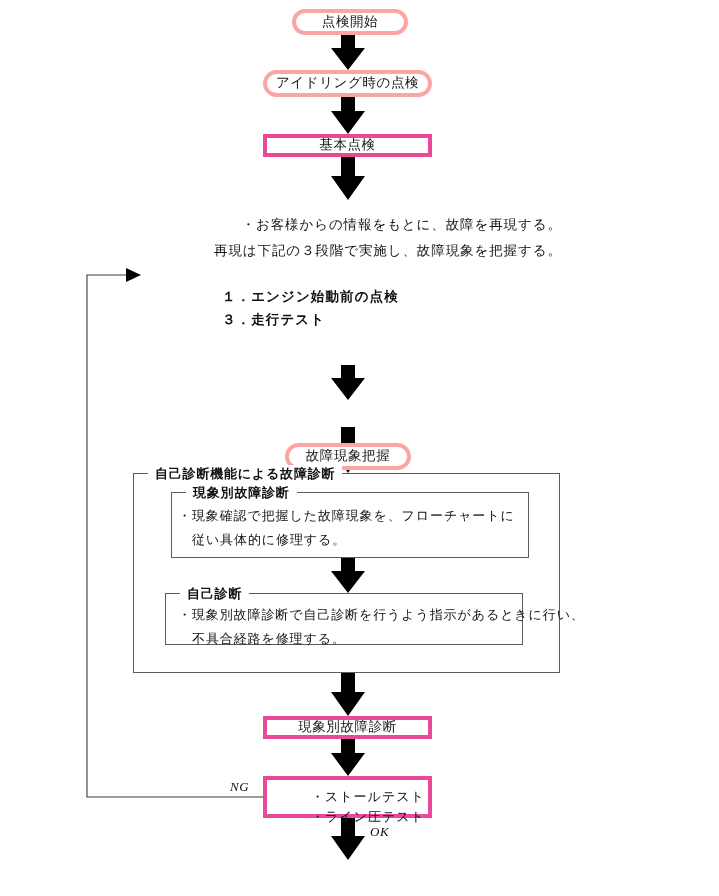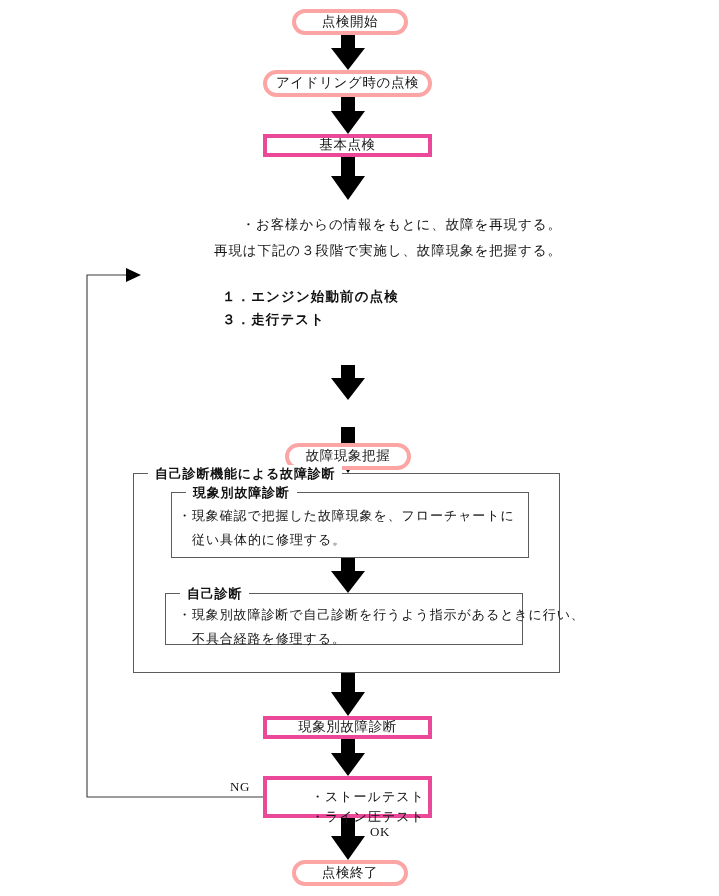--- a/index.html
+++ b/index.html
@@ -103,20 +103,21 @@
   }
   .num-list .ln { display: block; }
 
   .edge-label {
     position: absolute;
     font-size: 13px;
     letter-spacing: 0.7px;
     color: #111111;
     font-family: "Liberation Serif", "DejaVu Serif", serif;
     white-space: nowrap;
+    font-style: italic;
   }
 </style>
 </head>
 <body>
 
 <div id="flowchart-root">
 
   <svg class="chart-layer" viewBox="0 0 719 896" xmlns="http://www.w3.org/2000/svg">
     <g fill="#000000" stroke="none">
 
@@ -184,18 +185,17 @@
     <span class="ln indent">不具合経路を修理する。</span>
   </div>
 
   <div class="node rect" style="left:263px; top:716px; width:169px; height:23px;">現象別故障診断</div>
 
   <div class="node rect listbox" style="left:263px; top:776px; width:169px; height:42px;">
     <div class="li">・ストールテスト</div>
     <div class="li">・ライン圧テスト</div>
   </div>
 
-  <div class="node oval" style="left:292px; top:860px; width:116px; height:26px;">点検終了</div>
 
   <div class="edge-label" style="left:230px; top:779px;">NG</div>
   <div class="edge-label" style="left:370px; top:824px;">OK</div>
 
 </div>
 
 </body></html>

